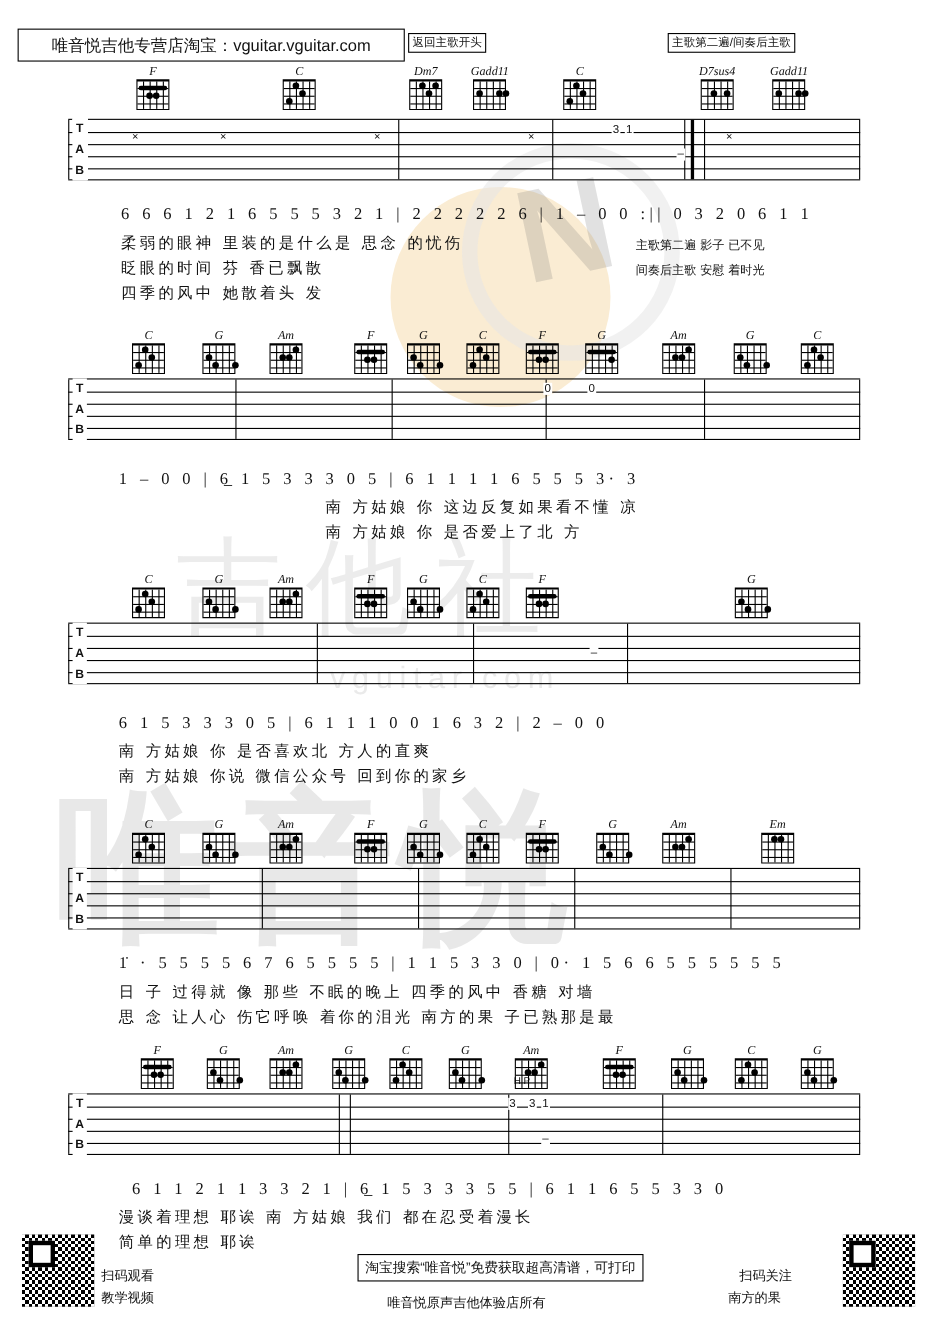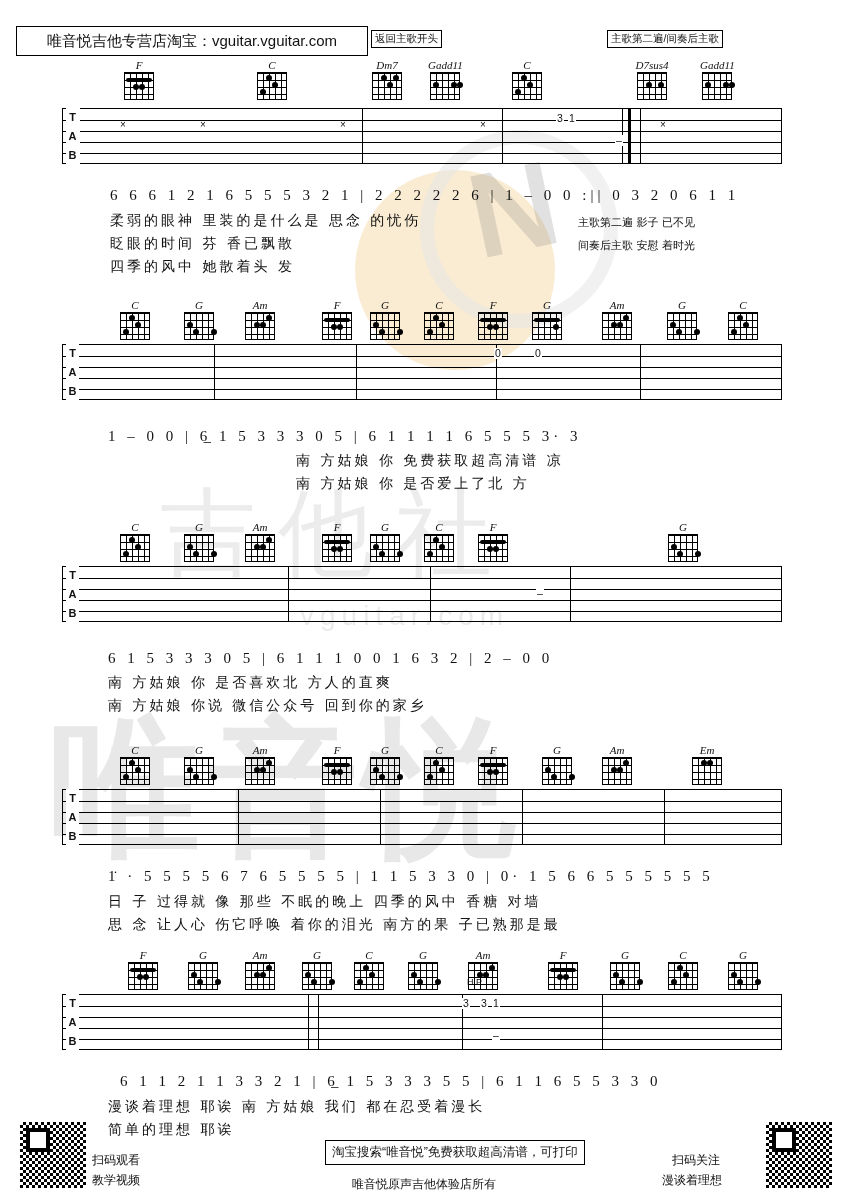--- a/index.html
+++ b/index.html
@@ -446,21 +446,21 @@
     </div>
     <div style="position:absolute;left:66px;top:44px;width:13px;height:56px;display:flex;flex-direction:column;justify-content:space-around;align-items:center;font-size:11px;font-weight:bold;background:#fff;z-index:3;">
         <span>T</span>
         <span>A</span>
         <span>B</span>
       </div>
     <div class="tnum" style="left:494px;top:48px">0</div>
     <div class="tnum" style="left:534px;top:48px">0</div>
 
     <div class="numline" style="left:108px;top:128px;letter-spacing:4px;">1  –  0 0 | 6̲  1 5 3 3     3 0 5 | 6 1 1 1  1 6 5 5 5 3· 3</div>
-    <div class="lyr" style="left:296px;top:152px;letter-spacing:3px;">南  方姑娘       你 免费获取超高清谱 凉</div>
+    <div class="lyr" style="left:296px;top:152px;letter-spacing:3px;">南  方姑娘       你 这边反复如果看不懂 凉</div>
     <div class="lyr" style="left:296px;top:175px;letter-spacing:3px;">南  方姑娘       你 是否爱上了北  方</div>
   </div>
 
   <div class="system" style="top:522px;">
     <div class="chord" style="left:118px;top:0;">
         <div class="cname">C</div>
       <div class="grid">
           <div class="v" style="left:5px"></div>
           <div class="v" style="left:11px"></div>
           <div class="v" style="left:17px"></div>
@@ -972,18 +972,18 @@
   </div>
 
   <div class="notebox" style="left:325px;top:1140px;">淘宝搜索“唯音悦”免费获取超高清谱，可打印</div>
 
   <div class="qr" style="left:18px;top:1120px;"></div>
   <div class="footer-t" style="left:92px;top:1152px;">扫码观看</div>
   <div class="footer-t" style="left:92px;top:1172px;">教学视频</div>
 
   <div class="qr" style="left:764px;top:1120px;"></div>
   <div class="footer-t" style="left:672px;top:1152px;">扫码关注</div>
-  <div class="footer-t" style="left:662px;top:1172px;">漫谈着理想</div>
+  <div class="footer-t" style="left:662px;top:1172px;">南方的果</div>
 
   <div class="footer-t" style="left:0;width:848px;top:1176px;">唯音悦原声吉他体验店所有</div>
   <div class="pagenum">2</div>
 
 </div>
 
 </body></html>

